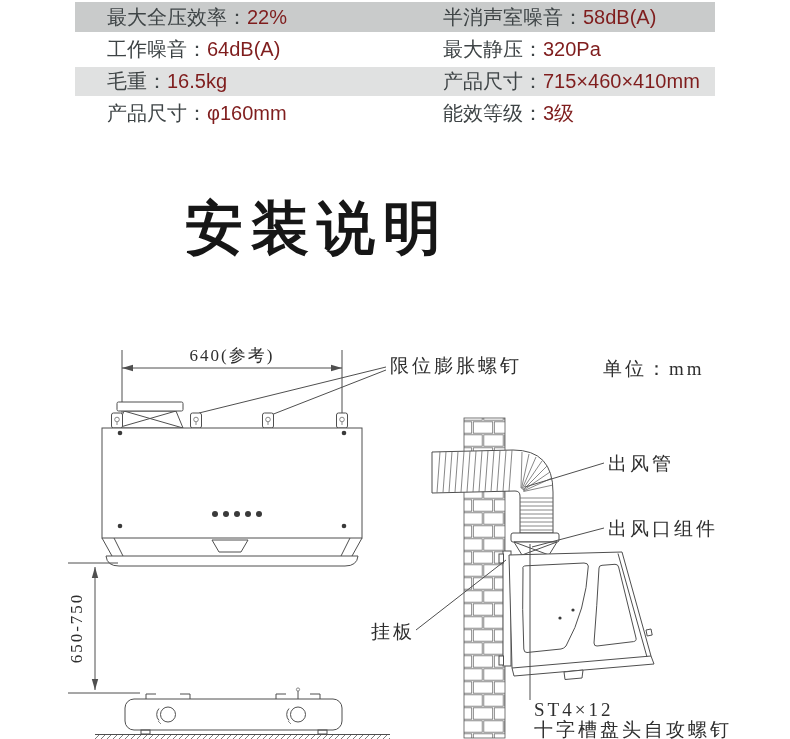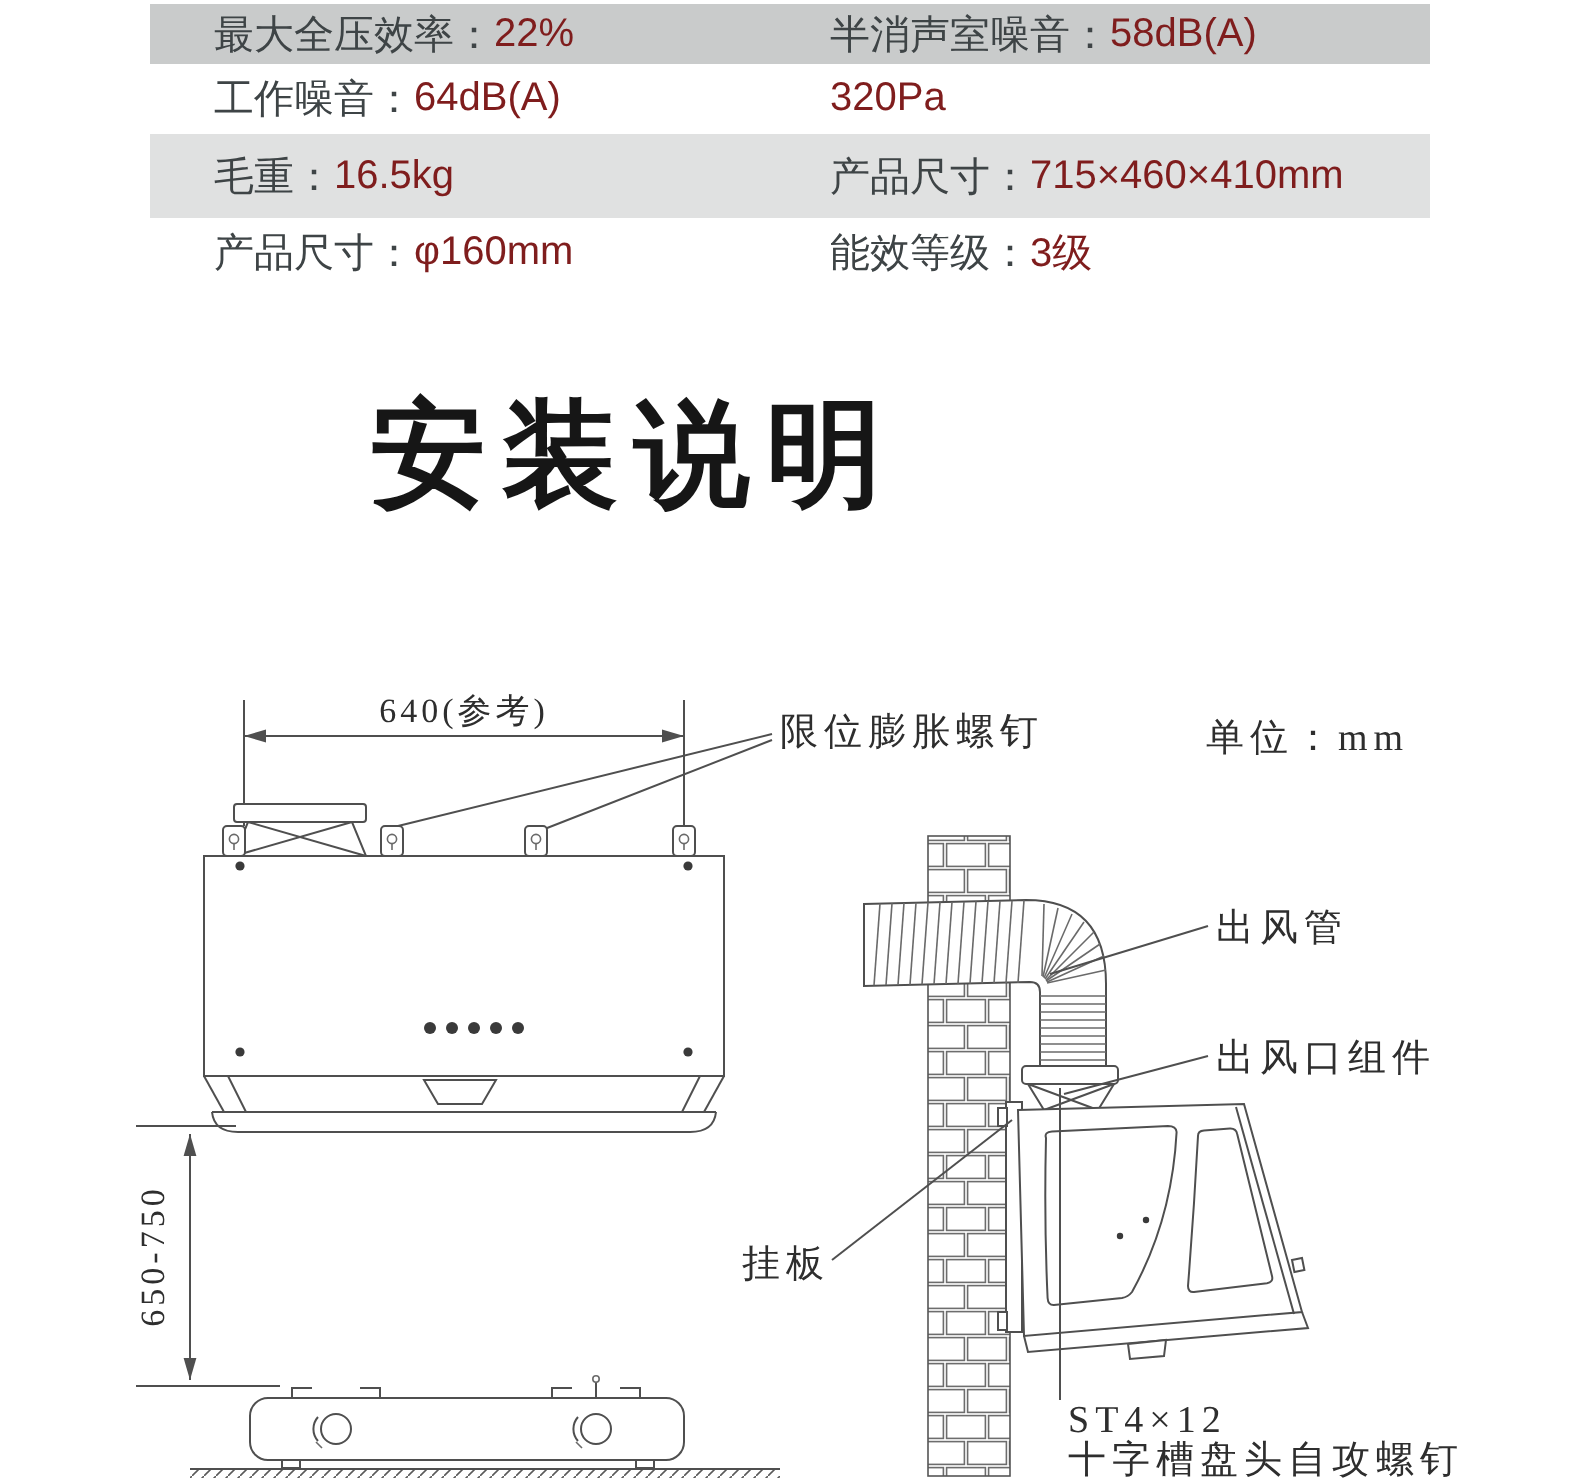--- a/index.html
+++ b/index.html
@@ -4,25 +4,25 @@
 <style>
   html,body{margin:0;padding:0;background:#ffffff;}
   body{width:790px;height:739px;position:relative;overflow:hidden;
        font-family:"Liberation Sans","DejaVu Sans",sans-serif;}
 
   
   .spec-table{position:absolute;left:75px;top:2px;width:640px;}
   .spec-row{display:flex;align-items:center;}
   .spec-row.h30{height:30px}
   .spec-row.h35{height:35px}
-  .spec-row.h34{height:42px}
+  .spec-row.h34{height:29px}
   .spec-cell{display:flex;align-items:center;white-space:nowrap;
              font-size:20px;color:#3e4446;text-align:right;}
   .spec-cell.left{flex:0 0 340px;box-sizing:border-box;padding-left:32px;}
-  .spec-cell.right{flex:1 1 auto;}
+  .spec-cell.right{flex:1 1 auto;margin-left:28px;}
   .spec-cell .lab{color:#3e4446;}
   .spec-cell .val{color:#7f1d1d;}
 
   
   .main-title{position:absolute;left:0;top:192px;width:634px;text-align:center;
               font-size:58px;line-height:72px;font-weight:900;color:#161616;
               letter-spacing:8px;font-family:"Liberation Sans","DejaVu Sans",sans-serif;}
 
   
   .diagram{position:absolute;left:0;top:330px;width:694px;height:409px;}
@@ -49,20 +49,21 @@
       <span class="lab">半消声室噪音：</span>
         <span class="val">58dB(A)</span>
     </div>
   </div>
   <div class="spec-row h35">
     <div class="spec-cell left">
       <span class="lab">工作噪音：</span>
         <span class="val">64dB(A)</span>
     </div>
     <div class="spec-cell right">
+      <span class="lab">最大静压：</span>
         <span class="val">320Pa</span>
     </div>
   </div>
   <div class="spec-row h34" style="background-color: rgb(224, 225, 225);">
     <div class="spec-cell left">
       <span class="lab">毛重：</span>
         <span class="val">16.5kg</span>
     </div>
     <div class="spec-cell right">
       <span class="lab">产品尺寸：</span>

